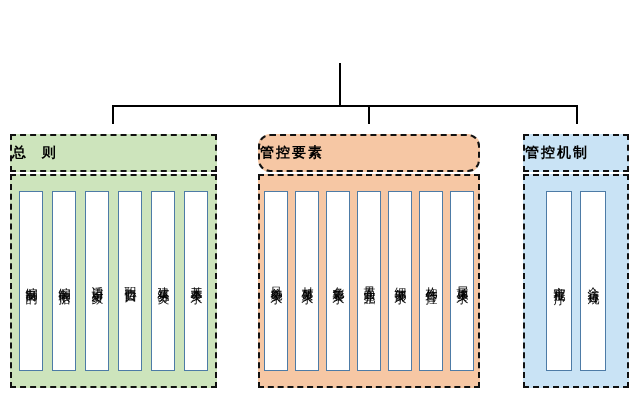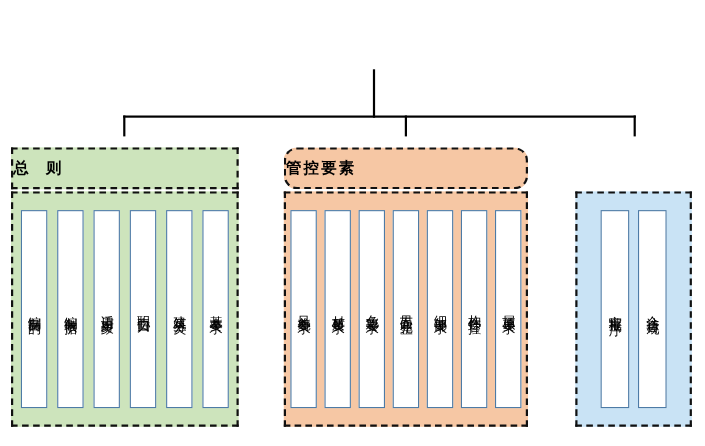--- a/index.html
+++ b/index.html
@@ -78,20 +78,23 @@
   <div class="line drop-a"></div>
   <div class="line drop-b"></div>
   <div class="line drop-c"></div>
 
   <div class="hdr general">
     <span>总  则</span>
   </div>
   <div class="hdr elements">
     <span>管控要素</span>
   </div>
+  <div class="hdr mechanism">
+    <span>管控机制</span>
+  </div>
 
   <div class="box general">
     <div class="col">
       <span class="vtext">编制目的</span>
     </div>
     <div class="col">
       <span class="vtext">编制依据</span>
     </div>
     <div class="col">
       <span class="vtext">适用对象</span>

